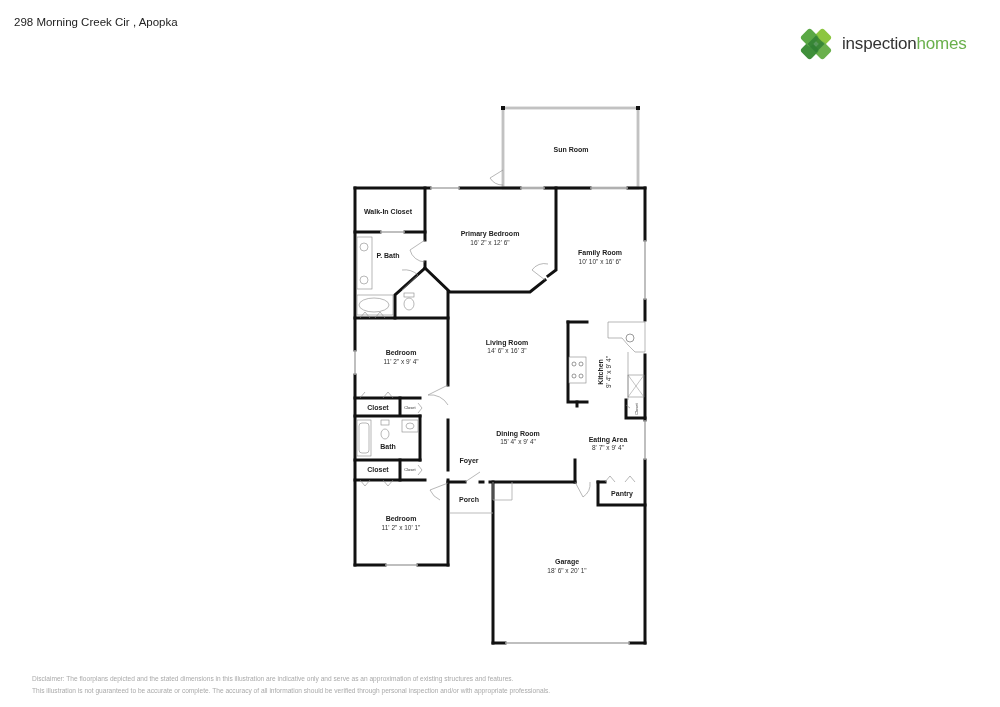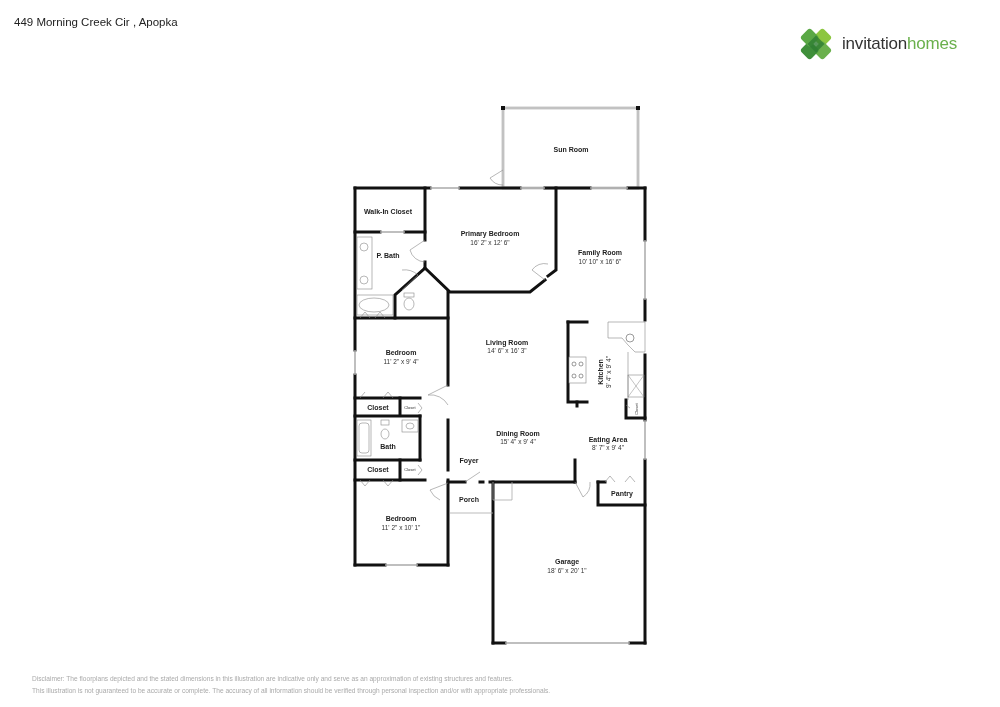--- a/index.html
+++ b/index.html
@@ -12,35 +12,35 @@
   .disc { position:absolute; left:32px; top:673px; font-size:6.6px; color:#aaa; line-height:12px; }
   svg.plan { position:absolute; left:0; top:0; }
   .rl { font-family:"Liberation Sans", sans-serif; font-size:7px; font-weight:bold; fill:#222; text-anchor:middle; }
   .rd { font-family:"Liberation Sans", sans-serif; font-size:6.5px; fill:#333; text-anchor:middle; }
   .rs { font-family:"Liberation Sans", sans-serif; font-size:4px; fill:#333; text-anchor:middle; }
 </style>
 </head>
 <body>
 
 <div class="hdr">
-  <div>449 Morning Creek Cir , Apopka</div>
+  <div>298 Morning Creek Cir , Apopka</div>
 </div>
 
 <div class="logo">
   <svg width="36" height="36" viewBox="0 0 36 36">
     <g transform="rotate(45 18 18)">
       <rect x="11" y="2" width="14" height="14" rx="3" fill="#8cc63f"></rect>
       <rect x="20" y="11" width="14" height="14" rx="3" fill="#6ab04c"></rect>
       <rect x="11" y="20" width="14" height="14" rx="3" fill="#3f8f3a"></rect>
       <rect x="2" y="11" width="14" height="14" rx="3" fill="#5aa845"></rect>
       <rect x="12" y="12" width="12" height="12" fill="#2e7d32" opacity="0.8"></rect>
     </g>
   </svg>
   <div class="logo-text">
-    <span class="a">invitation</span><span class="b">homes</span>
+    <span class="a">inspection</span><span class="b">homes</span>
   </div>
 </div>
 
 <svg class="plan" width="1000" height="707" viewBox="0 0 1000 707">
 
   <g>
     <rect x="503" y="108" width="135" height="80" fill="none" stroke="#999" stroke-width="2.5"></rect>
     <rect x="503" y="108" width="135" height="80" fill="none" stroke="#fff" stroke-width="0.8"></rect>
     <rect x="501" y="106" width="4" height="4" fill="#111"></rect>
     <rect x="636" y="106" width="4" height="4" fill="#111"></rect>

